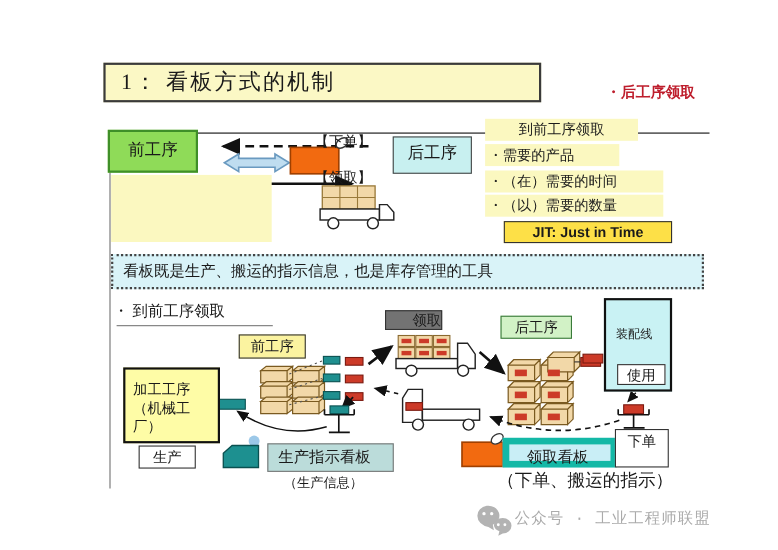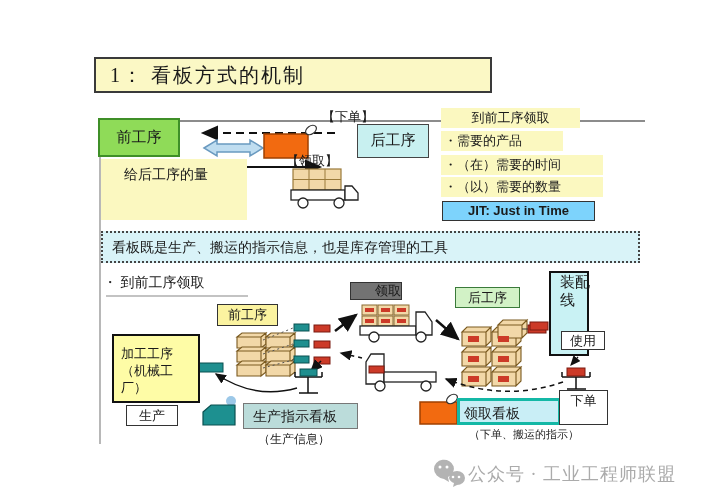--- a/index.html
+++ b/index.html
@@ -13,63 +13,63 @@
 
   .title-box{left:94px;top:57px;width:398px;height:36px;background:#FBF8C5;border:2px solid #3a3a3a;
     font-size:20px;line-height:33px;padding-left:14px;letter-spacing:2px;}
   .top-right-note{left:551px;top:75px;font-size:13.5px;font-weight:bold;color:#BE1E2D;}
 
   .front-box{left:98px;top:118px;width:82px;height:39px;background:#8FDB58;border:2px solid #3F8F28;
     font-size:15px;text-align:center;line-height:35px;}
   .back-box{left:357px;top:124px;width:72px;height:34px;background:#C8F0F0;border:1.5px solid #444;
     font-size:15px;text-align:center;line-height:31px;}
   .lbl{font-size:13px;}
-  .order-lbl{left:286px;top:108px;margin-left:36px;}
+  .order-lbl{left:286px;top:120px;}
   .pickup-lbl{left:286px;top:152px;}
   .note-box{left:101px;top:159px;width:146px;height:61px;background:#FBF8C0;font-size:14px;padding:6px 4px 0 8px;line-height:19px;}
   .note-box .ind{display:block;padding-left:15px;}
 
   .rp-header{left:441px;top:108px;width:139px;height:20px;background:#FBF8C0;font-size:13px;text-align:center;line-height:20px;}
   .rp-bullet{background:#FBF8C0;font-size:13px;line-height:20px;padding:0 3px;}
   .rp-b0{left:441px;top:131px;width:122px;}
   .rp-b1{left:441px;top:155px;width:162px;}
   .rp-b2{left:441px;top:177px;width:162px;}
-  .jit-box{left:442px;top:201px;width:153px;height:20px;background:#7dd3fc;border:1.5px solid #333;
+  .jit-box{left:458px;top:201px;width:153px;height:20px;background:#fde047;border:1.5px solid #333;
     font-family:"Liberation Sans","DejaVu Sans",sans-serif;font-weight:bold;font-size:13px;text-align:center;line-height:18px;}
 
   .banner-box{left:101px;top:231px;width:539px;height:32px;background:#D9F3F8;border:2px dotted #444;
     font-size:14px;line-height:29px;padding-left:9px;}
   .flow-heading{left:103px;top:274px;font-size:14px;}
 
   .processing-box{left:112px;top:334px;width:88px;height:69px;background:#FEFCA6;border:2.5px solid #111;
     font-size:13px;line-height:17px;padding:9px 0 0 7px;font-family:Liberation Serif, serif;}
   .front-small{left:217px;top:304px;width:61px;height:22px;background:#FBF3A0;border:1.5px solid #333;
     font-size:13px;text-align:center;line-height:20px;}
   .pickup-box{left:350px;top:282px;width:52px;height:18px;background:#737373;border:1.5px solid #333;
     font-size:13px;text-align:right;line-height:16px;}
   .back-small{left:455px;top:287px;width:65px;height:21px;background:#D2F2C6;border:1.5px solid #3A7A3A;
     font-size:13px;text-align:center;line-height:19px;}
-  .assembly-box{left:549px;top:271px;width:40px;height:85px;background:#C9F2F4;border:2.5px solid #111;
-    font-size:15px;line-height:18px;padding:0 0 0 9px;}
+  .assembly-box{left:549px;top:271px;width:62px;height:85px;background:#C9F2F4;border:2.5px solid #111;
+    font-size:11px;line-height:18px;padding:22px 0 0 9px;}
   .assembly-box .wrap{display:block;width:34px;}
   .use-box{left:561px;top:331px;width:44px;height:19px;background:#fff;border:1.5px solid #333;
     font-size:13px;text-align:center;line-height:17px;}
   .production-box{left:126px;top:405px;width:52px;height:21px;background:#fff;border:1.5px solid #333;
     font-size:13px;text-align:center;line-height:19px;}
   .prod-kanban{left:243px;top:403px;width:115px;height:26px;background:#BBDCDA;border:1px solid #777;
     font-size:14px;line-height:25px;padding-left:9px;}
   .prod-info{left:258px;top:431px;font-size:12px;}
-  .wd-kanban{left:457px;top:398px;width:104px;height:27px;background:#C9EEF6;border:3px solid #14b8a6;
-    font-size:14px;line-height:26px;padding-left:4px;}
-  .wd-info{left:452px;top:427px;font-size:11px;margin-left:17px;}
+  .wd-kanban{left:457px;top:398px;width:104px;height:27px;background:#C9EEF6;border:6px solid #14b8a6;
+    font-size:14px;line-height:26px;padding-left:16px;}
+  .wd-info{left:452px;top:427px;font-size:16px;}
   .order-box{left:559px;top:390px;width:49px;height:35px;background:#fff;border:1.5px solid #333;
     font-size:13px;text-align:center;line-height:19px;}
 
-  .watermark{left:468px;top:462px;font-size:18px;color:#ABABAB;letter-spacing:1px;
-    font-family:Liberation Serif, serif;}
+  .watermark{left:468px;top:462px;font-size:14px;color:#ABABAB;letter-spacing:1px;
+    font-family:Liberation Mono, monospace;}
 </style>
 </head>
 <body>
 
 <div class="slide">
 
   <svg class="layer" viewBox="0 0 707 500">
     <defs>
       <marker id="ah" markerWidth="9" markerHeight="8" refX="7" refY="3.5" orient="auto">
         <path d="M0,0 L8,3.5 L0,7 z" fill="#111"></path>
@@ -215,27 +215,27 @@
       <path d="M434,469 a10,9 0 1 1 14,8 l1,5 -5,-3 a12,10 0 0 1 -10,-10 z" fill="#B3B3B3"></path>
       <circle cx="440" cy="467" r="1.5" fill="#fff"></circle>
         <circle cx="447" cy="467" r="1.5" fill="#fff"></circle>
       <path d="M449,478 a8,7 0 1 1 8,7 l-4,2 1,-4 a8,7 0 0 1 -5,-5 z" fill="#B3B3B3"></path>
       <circle cx="453" cy="477" r="1.3" fill="#fff"></circle>
         <circle cx="459" cy="477" r="1.3" fill="#fff"></circle>
     </g>
   </svg>
 
   <div class="abs txt title-box">1：  看板方式的机制</div>
+  <div class="abs txt top-right-note">・后工序领取</div>
 
   <div class="abs txt front-box">前工序</div>
   <div class="abs txt back-box">后工序</div>
   <div class="abs txt lbl order-lbl">【下单】</div>
   <div class="abs txt lbl pickup-lbl">【领取】</div>
   <div class="abs txt note-box">
-    <span class="ind">给后工序的量</span>
   </div>
 
   <div class="abs txt rp-header">到前工序领取</div>
   <div class="abs txt rp-bullet rp-b0">・需要的产品</div>
   <div class="abs txt rp-bullet rp-b1">・（在）需要的时间</div>
   <div class="abs txt rp-bullet rp-b2">・（以）需要的数量</div>
   <div class="abs txt jit-box">JIT: Just in Time</div>
 
   <div class="abs txt banner-box">看板既是生产、搬运的指示信息，也是库存管理的工具</div>
   <div class="abs txt flow-heading">・ 到前工序领取</div>

